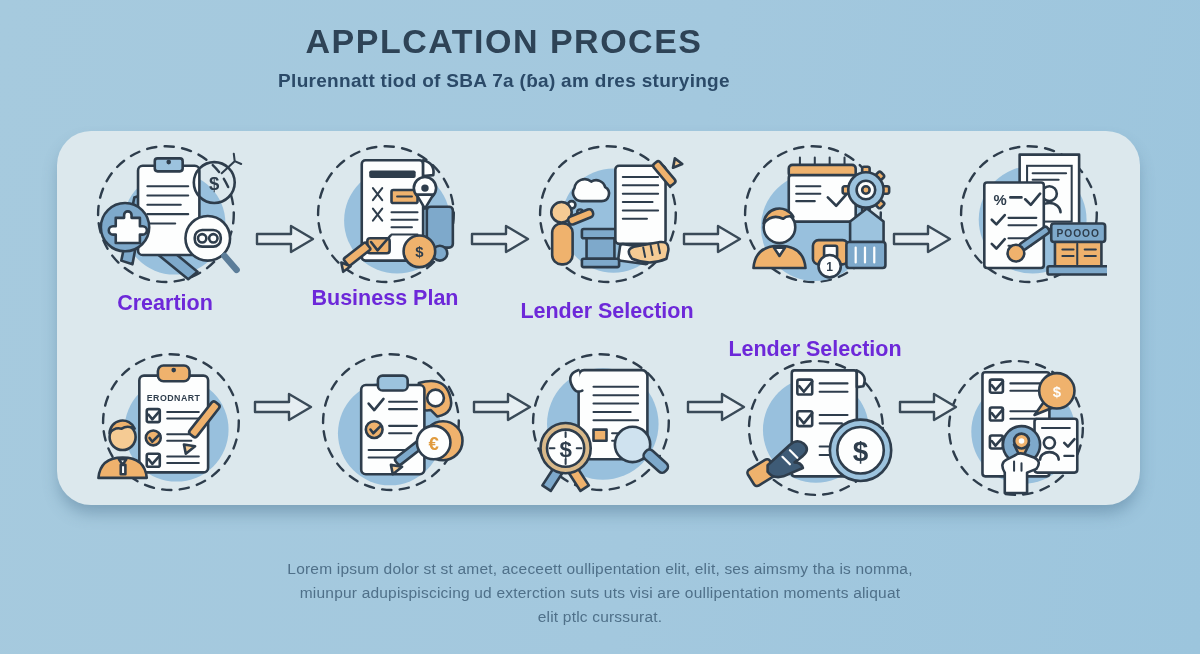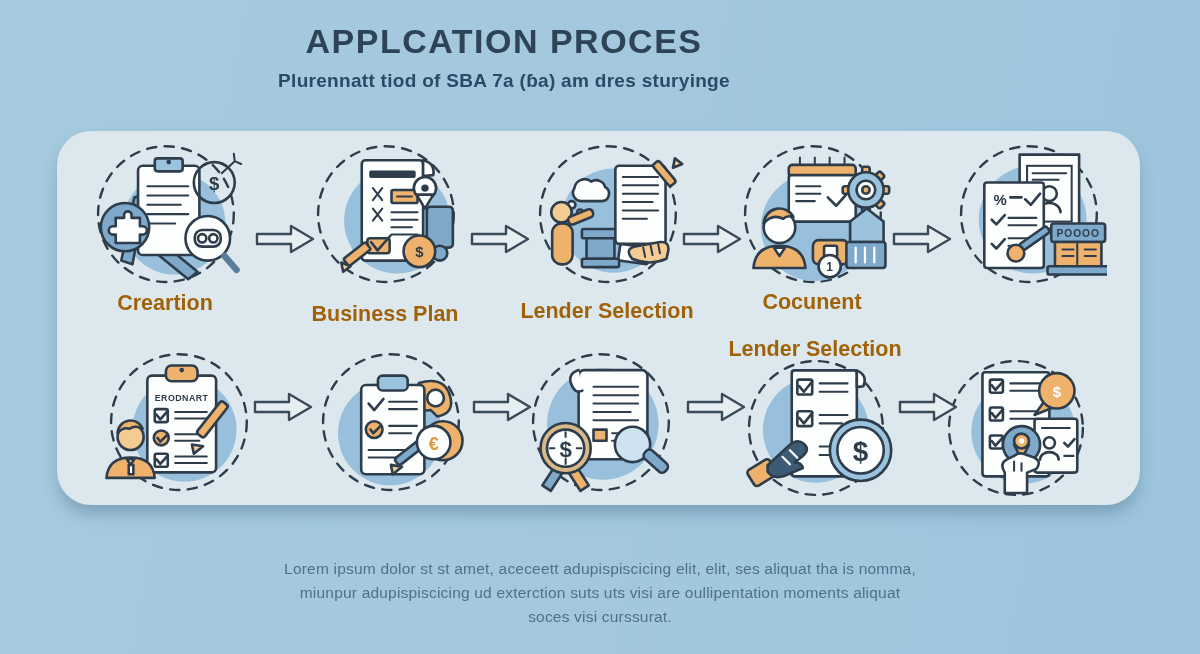--- a/index.html
+++ b/index.html
@@ -16,21 +16,21 @@
     position:absolute;left:57px;top:131px;width:1083px;height:374px;
     background:#dce8ed;border-radius:34px;
     box-shadow:0 10px 16px -2px rgba(73,111,140,.45);
   }
   .step{position:absolute;width:158px;height:150px;}
   .step svg{width:158px;height:150px;display:block;}
   .arrow{position:absolute;width:60px;height:32px;}
   .arrow svg{width:60px;height:32px;display:block;}
   .step-label{
     position:absolute;width:250px;transform:translateX(-50%);
-    text-align:center;font-size:21.5px;font-weight:bold;color:#a16207;line-height:1.45;
+    text-align:center;font-size:21.5px;font-weight:bold;color:#6d28d9;line-height:1.45;
   }
   .lbl-line{display:block;}
 
   .caption{position:absolute;top:560px;left:0;width:1200px;text-align:center;}
   .caption p{margin:0 0 6px 0;font-size:15.5px;color:#4f7089;letter-spacing:.2px;}
 
   
   .dash{fill:none;stroke:#2e3d4c;stroke-width:2.6;stroke-dasharray:10 9;stroke-linecap:round;}
   .blob{fill:#98c0dd;}
   .ln{stroke:#2e3d4c;stroke-width:2.8;stroke-linejoin:round;stroke-linecap:round;}
@@ -212,35 +212,32 @@
   </div>
   <div class="arrow" style="left:835px;top:92px">
     <svg viewBox="0 0 60 32">
         <polygon points="2,11 36,11 36,3 58,16 36,29 36,21 2,21" fill="#e6eef2" stroke="#3a4a58" stroke-width="2.4" stroke-linejoin="round"></polygon>
       </svg>
   </div>
 
   <div class="step-label" style="left:108px;top:157px">
     <span class="lbl-line">Creartion</span>
   </div>
-  <div class="step-label" style="left:328px;top:168px">
+  <div class="step-label" style="left:328px;top:152px">
     <span class="lbl-line">Business Plan</span>
   </div>
   <div class="step-label" style="left:550px;top:165px">
     <span class="lbl-line">Lender Selection</span>
   </div>
-  <div class="step-label" style="left:755px;top:156px">
-    <span class="lbl-line">Cocunent</span>
-  </div>
 
   <div class="step-label" style="left:758px;top:203px">
     <span class="lbl-line">Lender Selection</span>
   </div>
 
-  <div class="step" style="left:42px;top:218px">
+  <div class="step" style="left:34px;top:218px">
     <svg viewBox="0 0 170 160">
       <circle class="dash" cx="86" cy="78" r="73"></circle>
       <circle class="blob" cx="92" cy="86" r="56"></circle>
       <rect class="w ln" x="52" y="28" width="74" height="104" rx="5"></rect>
       <rect class="or ln" x="72" y="17" width="34" height="17" rx="6"></rect>
       <circle class="dk" cx="89" cy="22" r="2.5"></circle>
       <text class="t9" x="60" y="55">ERODNART</text>
       <rect class="w ln" x="60" y="64" width="14" height="14" rx="2"></rect>
       <path class="ln nf" d="M62 70l4 5 8-9"></path>
       <path class="thin" d="M82 67h34M82 74h34"></path>
@@ -377,16 +374,16 @@
   </div>
   <div class="arrow" style="left:841px;top:260px">
     <svg viewBox="0 0 60 32">
         <polygon points="2,11 36,11 36,3 58,16 36,29 36,21 2,21" fill="#e6eef2" stroke="#3a4a58" stroke-width="2.4" stroke-linejoin="round"></polygon>
       </svg>
   </div>
 
 </section>
 
 <footer class="caption">
-  <p>Lorem ipsum dolor st st amet, aceceett adupispiscicing elit, elit, ses aliquat tha is nomma,</p>
+  <p>Lorem ipsum dolor st st amet, aceceett oullipentation elit, elit, ses aimsmy tha is nomma,</p>
   <p>miunpur adupispiscicing ud exterction suts uts visi are oullipentation moments aliquat</p>
-  <p>soces visi curssurat.</p>
+  <p>elit ptlc curssurat.</p>
 </footer>
 
 </body></html>

